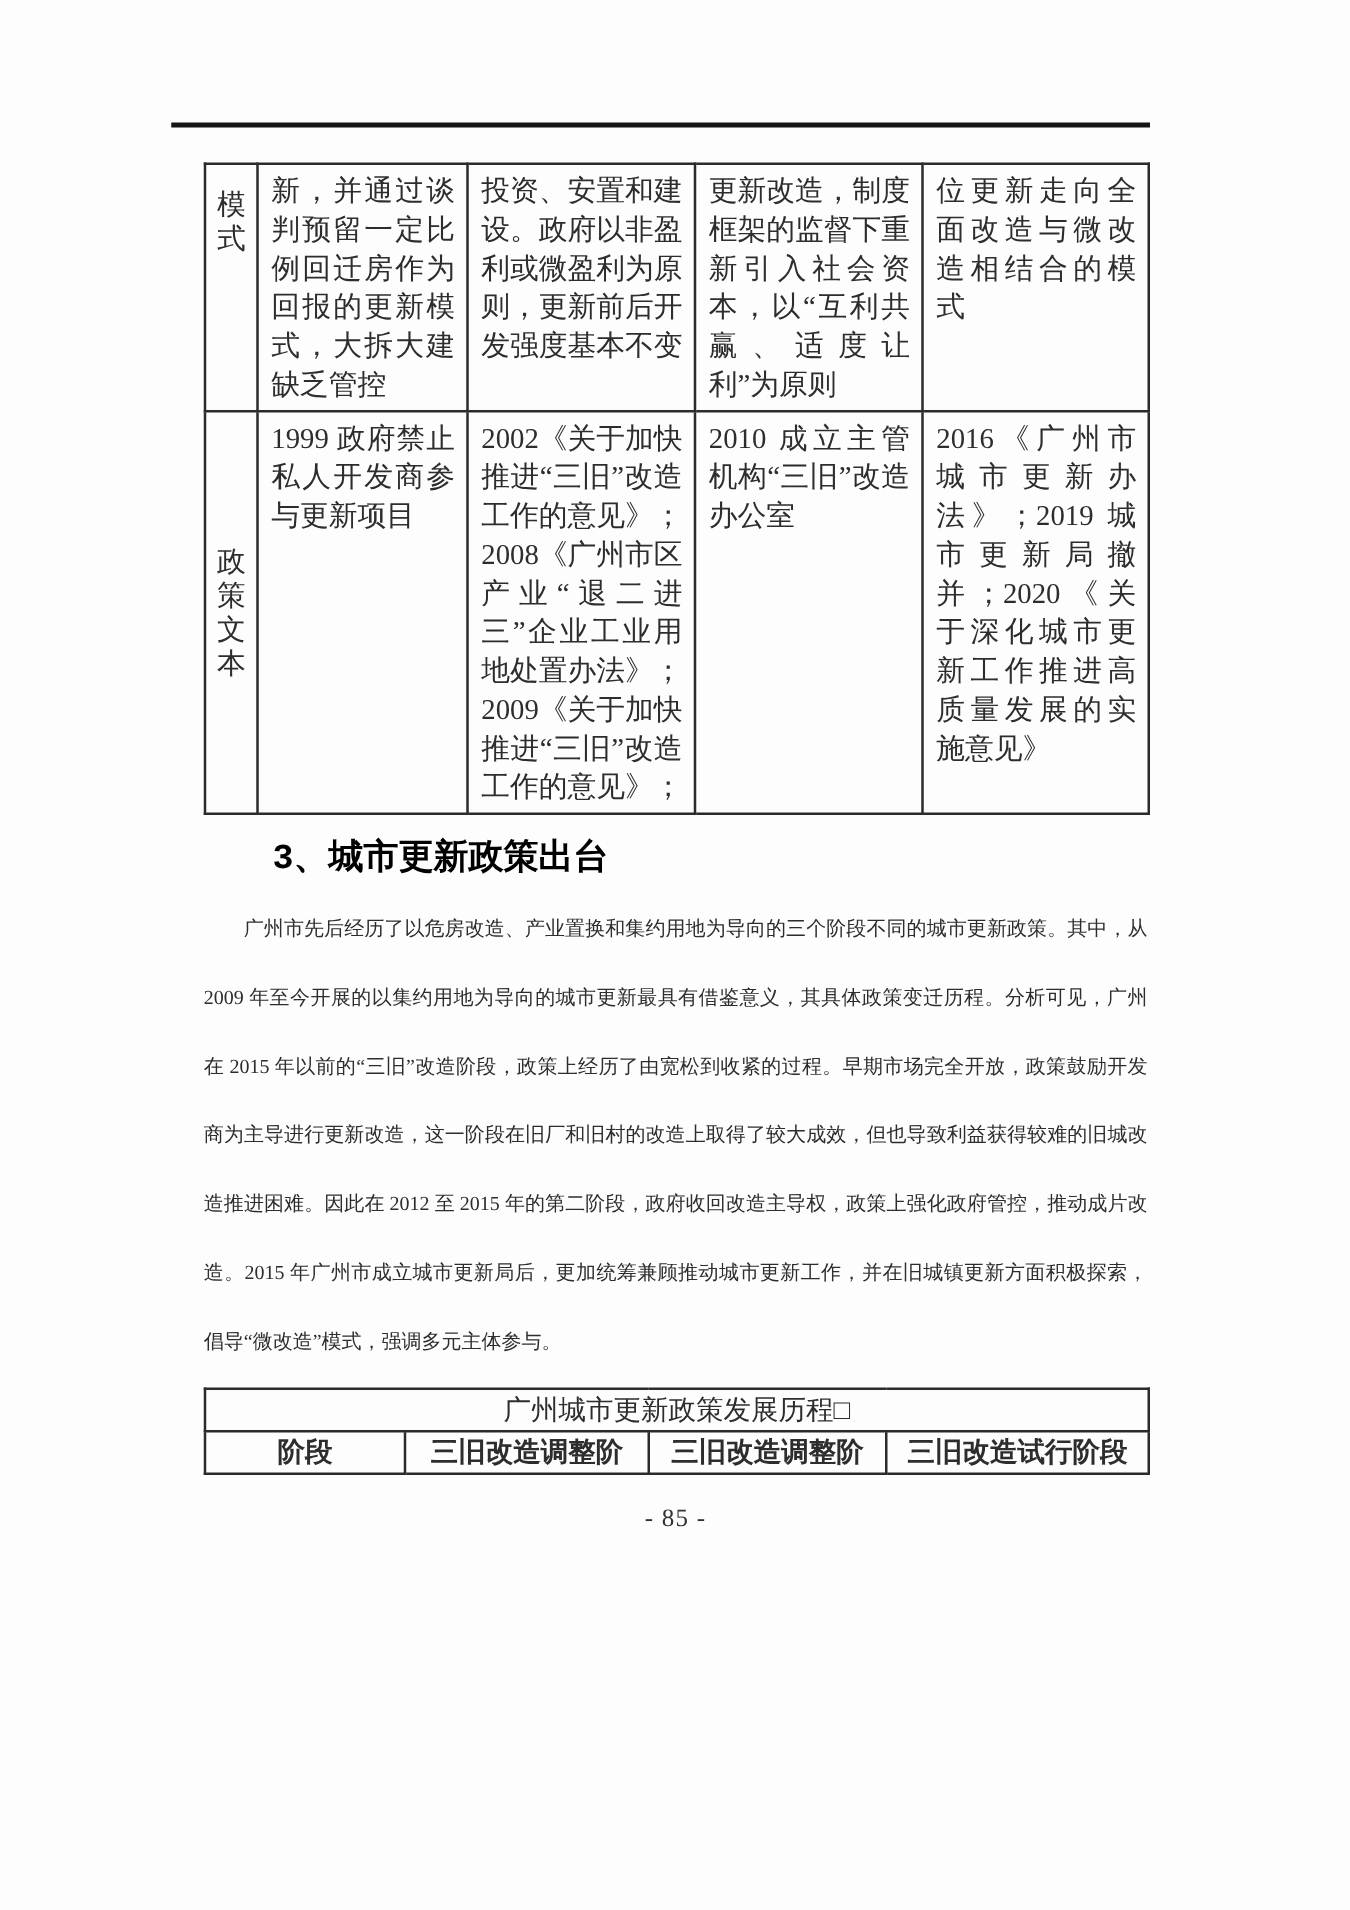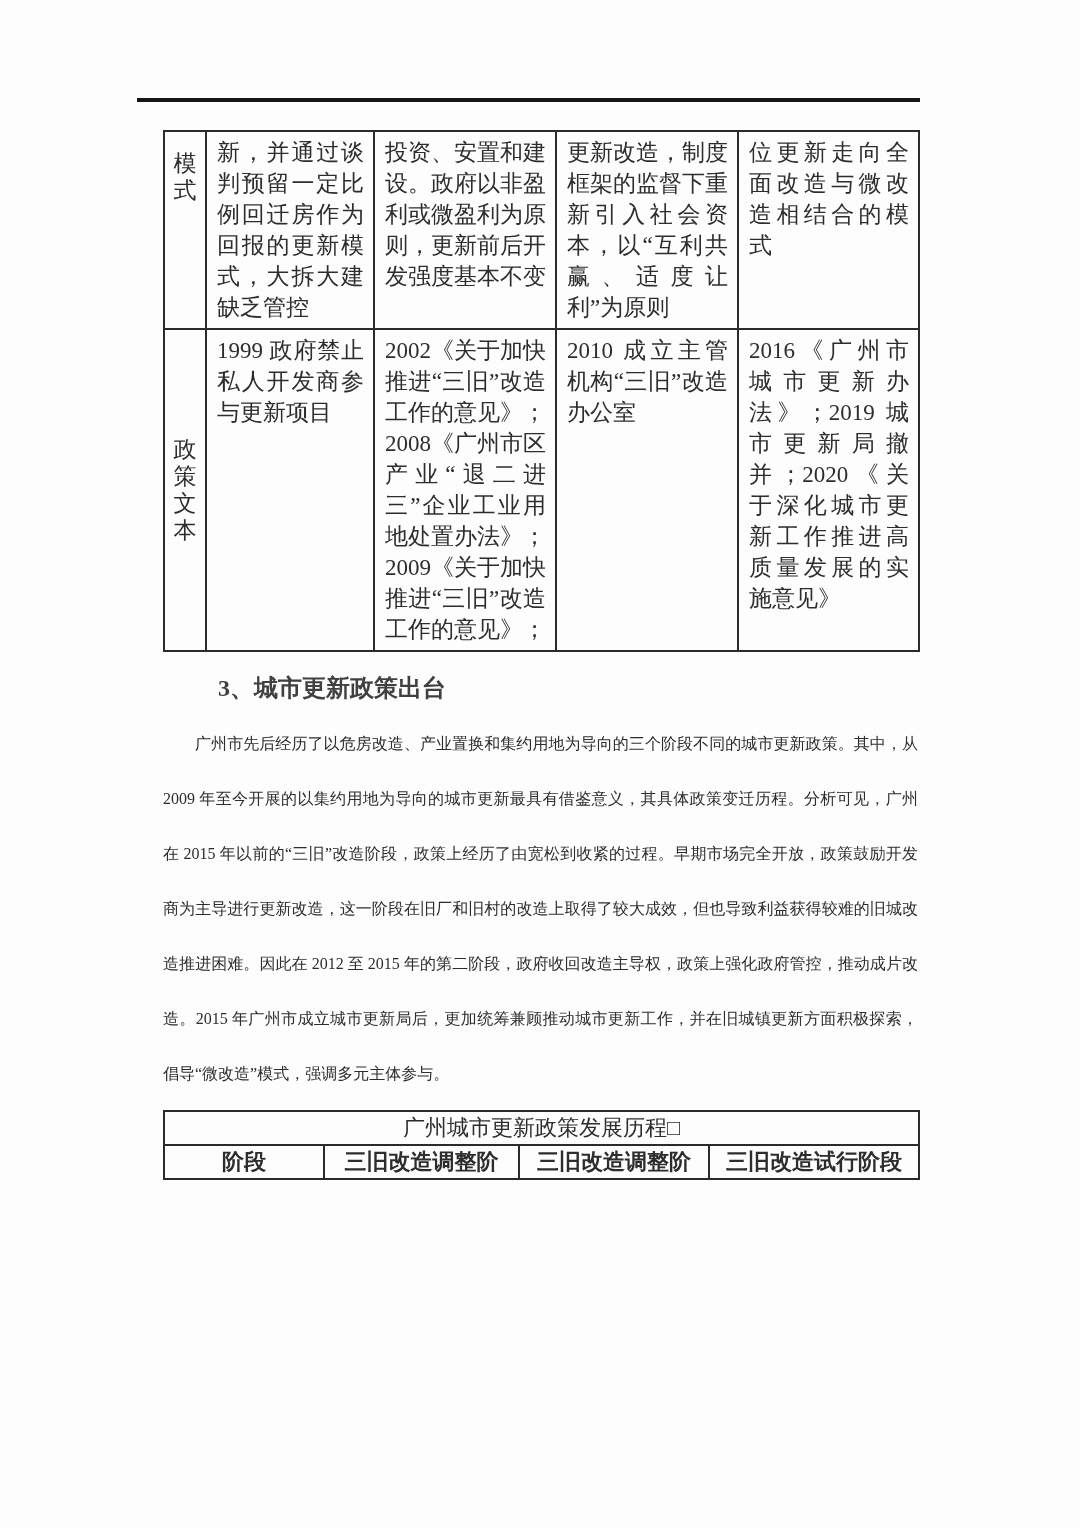--- a/index.html
+++ b/index.html
@@ -52,25 +52,25 @@
     line-height: 27px;
     word-break: break-all;
     margin-top: 24px;
   }
   table.t1 td.rowhead.mid { vertical-align: middle; }
   table.t1 tr.r1 { height: 197px; }
   table.t1 tr.r2 { height: 313px; }
   
   .section-heading {
     margin: 16px 0 0 55px;
-    font-family: Liberation Serif, serif;
+    font-family: Liberation Mono, monospace;
     font-weight: bold;
-    font-size: 24px;
+    font-size: 28px;
     line-height: 40px;
-    color: #404040;
+    color: #000000;
   }
   .body-paragraph {
     margin: 8px 0 0 0;
     font-size: 16px;
     line-height: 55px;
     text-align: justify;
     text-justify: inter-character;
     text-indent: 2em;
     word-break: break-all;
     color: #2d2d2d;
@@ -152,15 +152,16 @@
         </tr>
         <tr class="stage-row">
           <td>阶段</td>
           <td>三旧改造调整阶</td>
           <td>三旧改造调整阶</td>
           <td>三旧改造试行阶段</td>
         </tr>
       </tbody>
     </table>
 
+    <div class="page-footer">- 85 -</div>
 
   </div>
 </div>
 
 </body></html>

